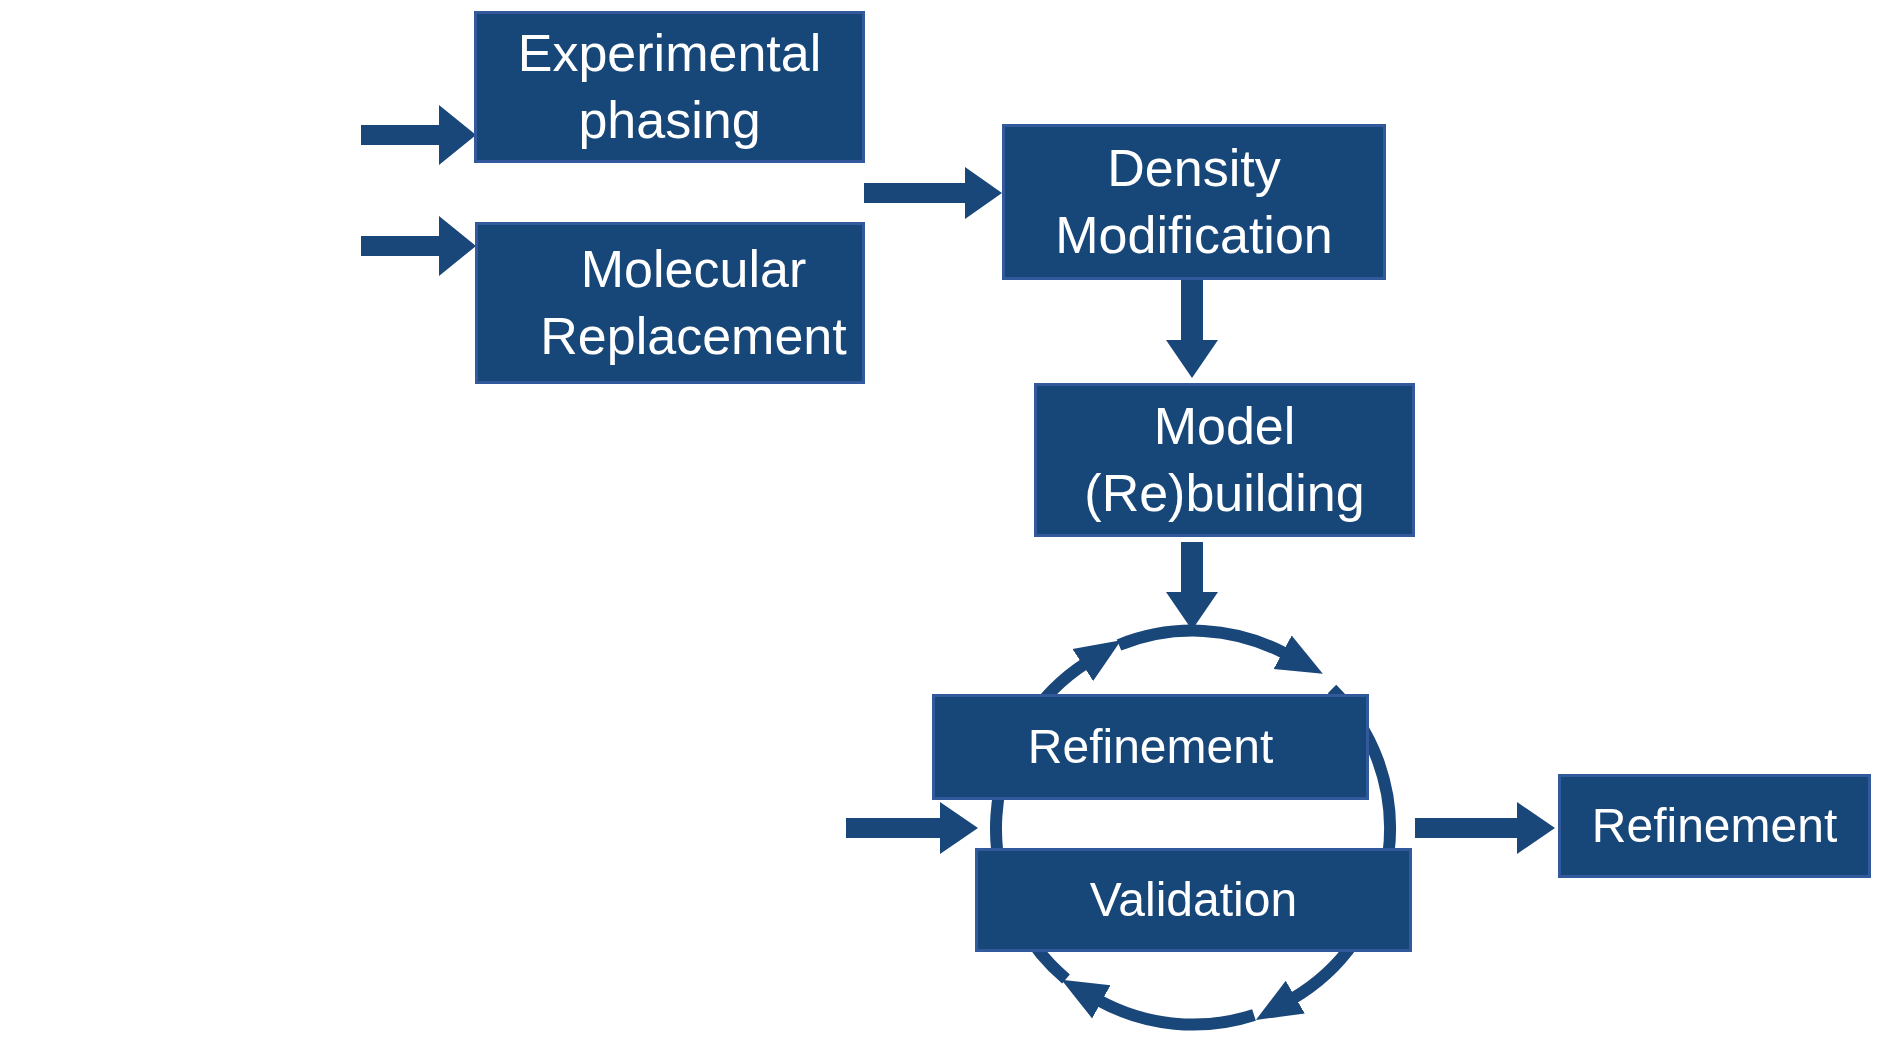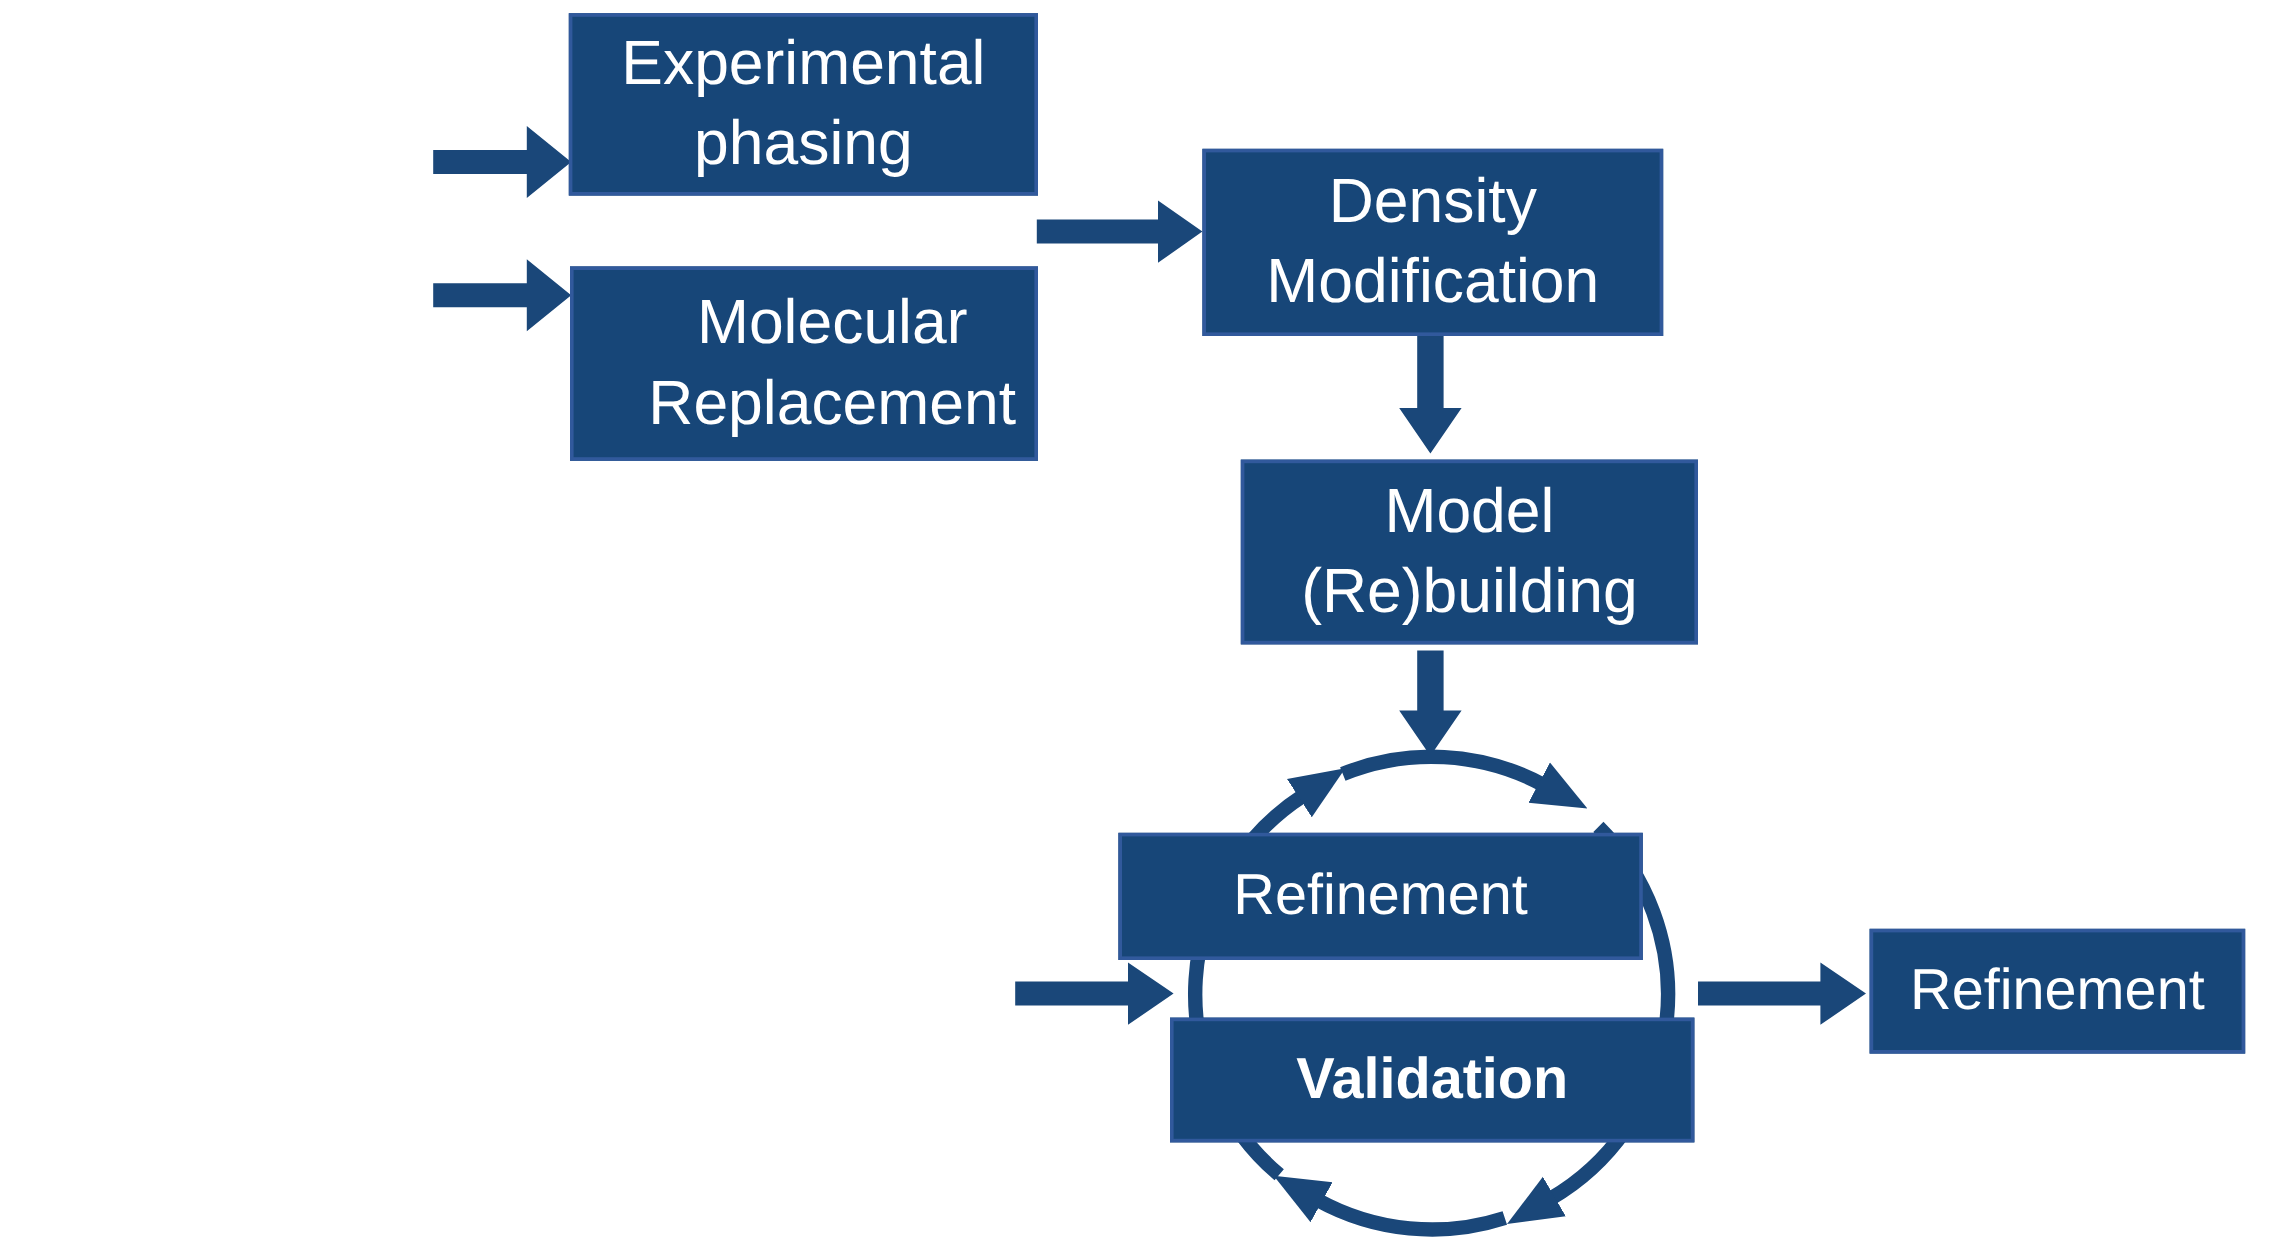--- a/index.html
+++ b/index.html
@@ -52,21 +52,21 @@
   .font-two-line .label { font-size: 52px; }
   .font-one-line .label { font-size: 48px; }
 
   
   #node-data-quality       { left:   12px; top: 113px; width: 349px; height: 154px; }
   #node-exp-phasing        { left:  474px; top:  11px; width: 391px; height: 152px; }
   #node-mol-replacement    { left:  475px; top: 222px; width: 390px; height: 162px; padding-left: 47px; }
   #node-density-mod        { left: 1002px; top: 124px; width: 384px; height: 156px; }
   #node-model-rebuilding   { left: 1034px; top: 383px; width: 381px; height: 154px; }
   #node-refinement         { left:  932px; top: 694px; width: 437px; height: 106px; }
-  #node-validation         { left:  975px; top: 848px; width: 437px; height: 104px; font-weight: bold; }
+  #node-validation         { left:  975px; top: 848px; width: 437px; height: 104px; }
   #node-ligand-fitting     { left:  472px; top: 775px; width: 370px; height: 103px; }
   #node-deposition         { left: 1558px; top: 774px; width: 313px; height: 104px; }
 </style>
 </head>
 <body>
 
 <div id="canvas">
 
   <svg id="flow-svg" viewBox="0 0 1903 1043" xmlns="http://www.w3.org/2000/svg">
     <defs>

